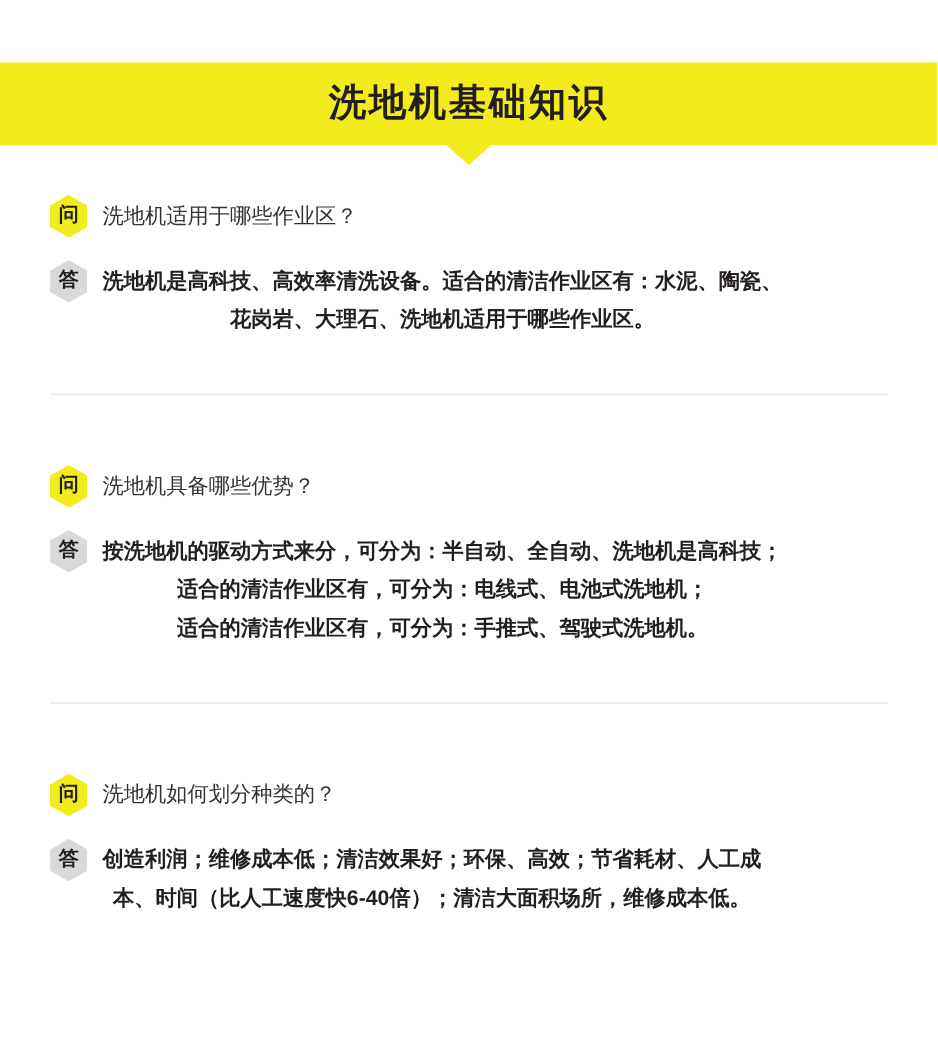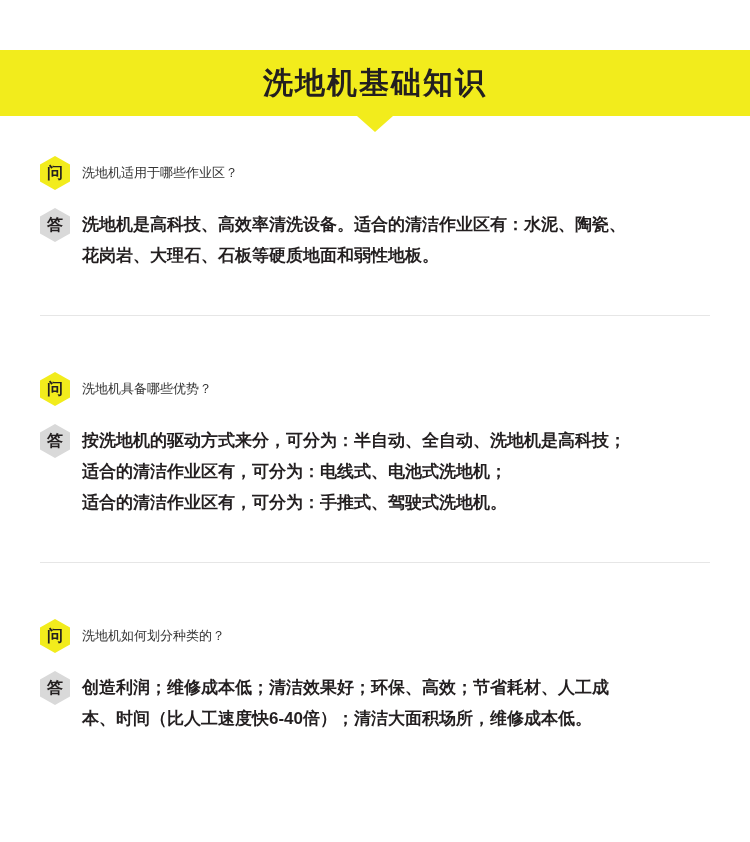--- a/index.html
+++ b/index.html
@@ -108,31 +108,32 @@
     width: 30px;
     height: 34px;
     line-height: 34px;
     text-align: center;
     font-size: 16px;
     font-weight: bold;
     color: #231f20;
   }
 
   .q-text {
-    font-size: 13px;
+    font-size: 17px;
     line-height: 34px;
     color: #333333;
     font-weight: normal;
   }
   .a-text {
     font-size: 17px;
     line-height: 31px;
     color: #231f20;
     font-weight: bold;
     padding-top: 1px;
+    text-align: center;
   }
   .a-text .ln { display: block; }
 
   .spacer-1 { height: 44px; }
   .spacer-2 { height: 56px; }
   .spacer-3 { height: 56px; }
   .spacer-top { height: 36px; }
   .spacer-bottom { height: 90px; }
 </style>
 </head>
@@ -158,21 +159,21 @@
         </div>
         <div class="q-text">洗地机适用于哪些作业区？</div>
       </div>
       <div class="row a-row">
         <div class="hex a">
           <div class="shape"></div>
           <div class="ch">答</div>
         </div>
         <div class="a-text">
           <span class="ln">洗地机是高科技、高效率清洗设备。适合的清洁作业区有：水泥、陶瓷、</span>
-          <span class="ln">花岗岩、大理石、石板等硬质地面和弱性地板。</span>
+          <span class="ln">花岗岩、大理石、洗地机适用于哪些作业区。</span>
         </div>
       </div>
     </div>
 
     <div class="spacer-1"></div>
     <div class="qa-divider"></div>
     <div class="spacer-2"></div>
 
     <div class="qa-block">
       <div class="row q-row">

